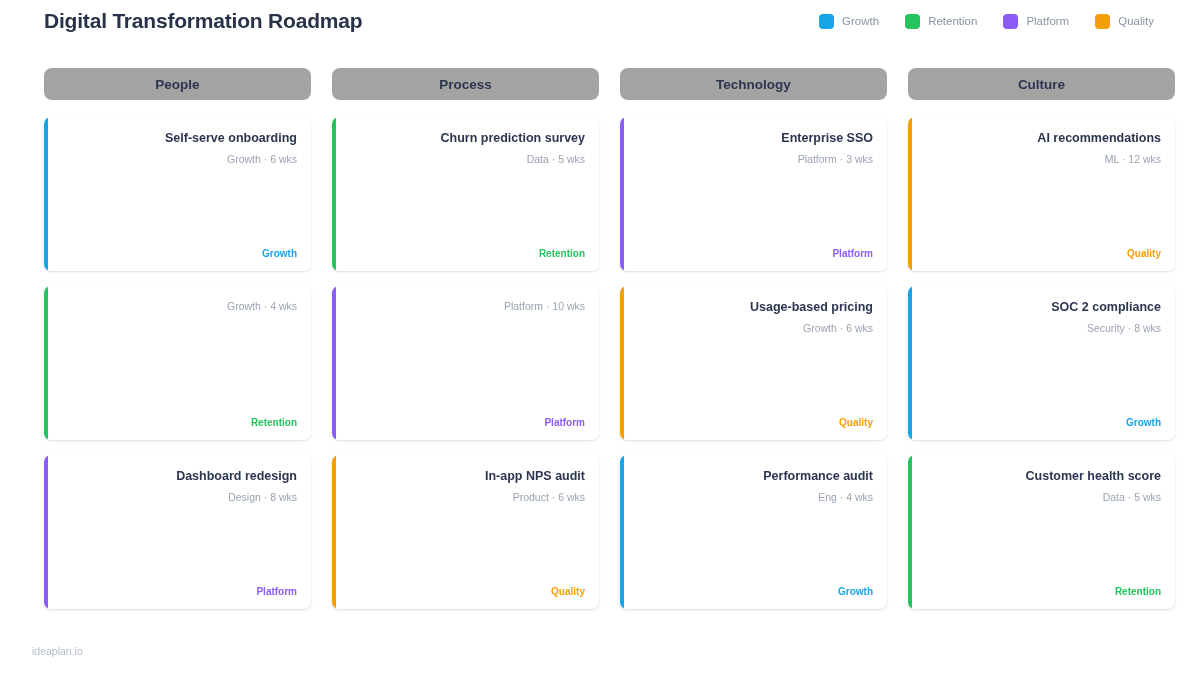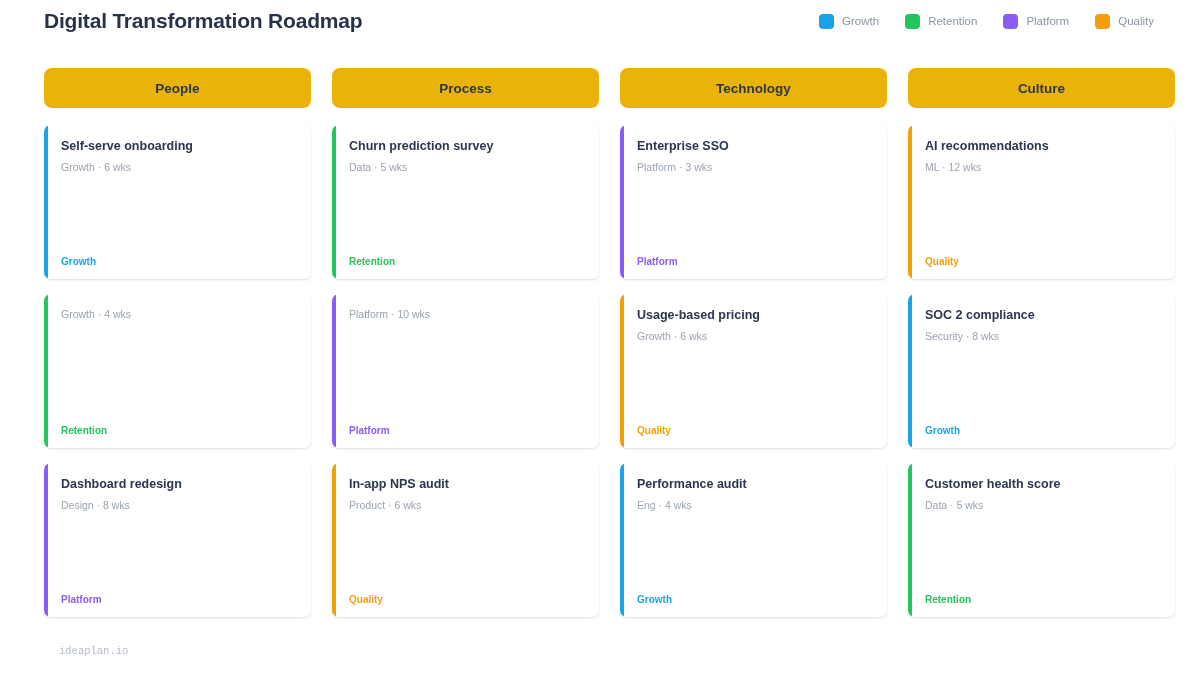--- a/index.html
+++ b/index.html
@@ -78,22 +78,22 @@
   }
 
   .column {
     width: 267px;
     flex: none;
     display: flex;
     flex-direction: column;
   }
 
   .column-header {
-    height: 40px;
-    background: #eab308;
+    height: 32px;
+    background: #a3a3a3;
     border-radius: 8px;
     display: flex;
     align-items: center;
     justify-content: center;
     margin-bottom: 17px;
   }
 
   .column-header-label {
     font-size: 13.5px;
     font-weight: bold;
@@ -105,20 +105,21 @@
     height: 154px;
     background: #ffffff;
     border-radius: 7px;
     box-shadow: 0 1px 3px rgba(24, 39, 75, 0.10),
                 0 1px 1.5px rgba(24, 39, 75, 0.06);
     margin-bottom: 15px;
     padding: 14px 14px 12px 17px;
     display: flex;
     flex-direction: column;
     overflow: hidden;
+    align-items: flex-end;
   }
 
   .card:last-child { margin-bottom: 0; }
 
   .card-accent {
     position: absolute;
     left: 0;
     top: 0;
     bottom: 0;
     width: 4px;
@@ -144,23 +145,22 @@
 
   .card-tag {
     font-size: 10px;
     font-weight: bold;
     line-height: 1;
   }
 
   
   .footer {
     position: absolute;
-    left: 59px;
+    left: 32px;
     top: 641px;
-    font-family: Liberation Mono, monospace;
   }
 
   .footer-text {
     font-size: 10.5px;
     color: #b4bbc8;
   }
 </style>
 </head>
 <body>
 

